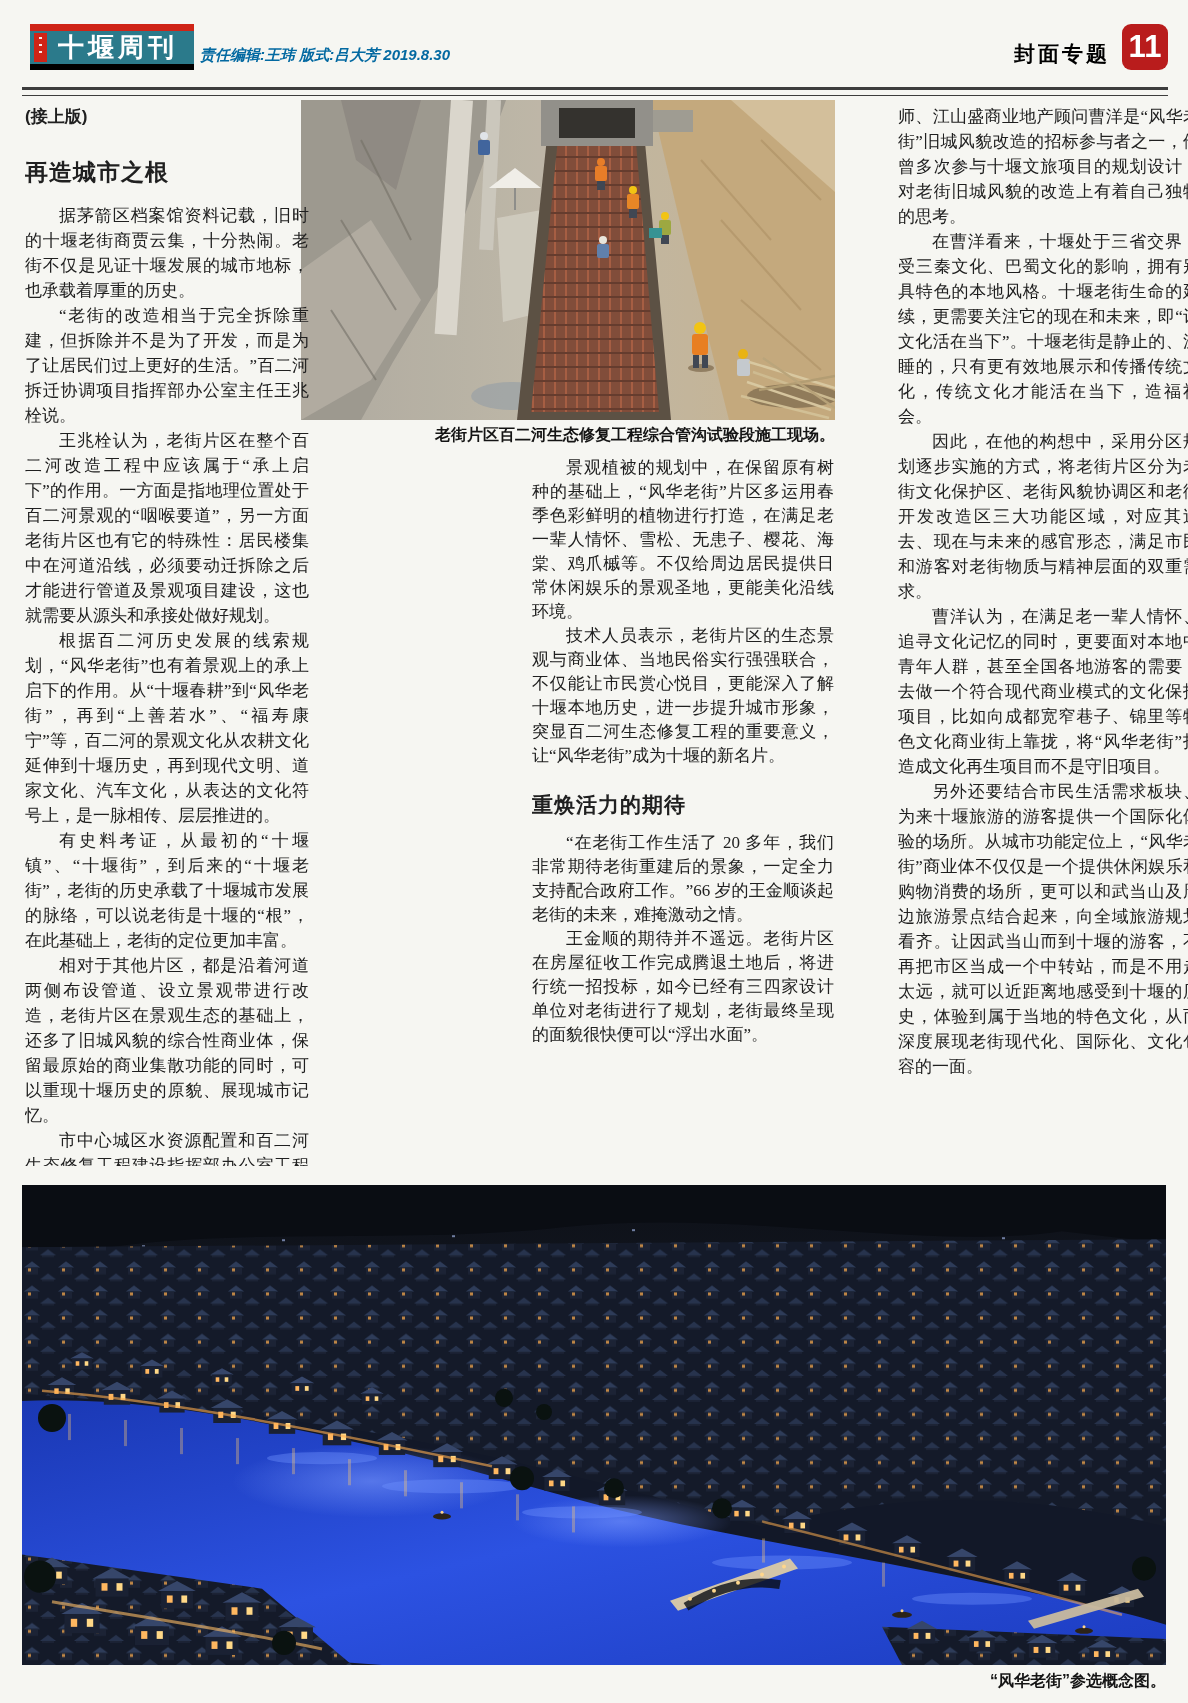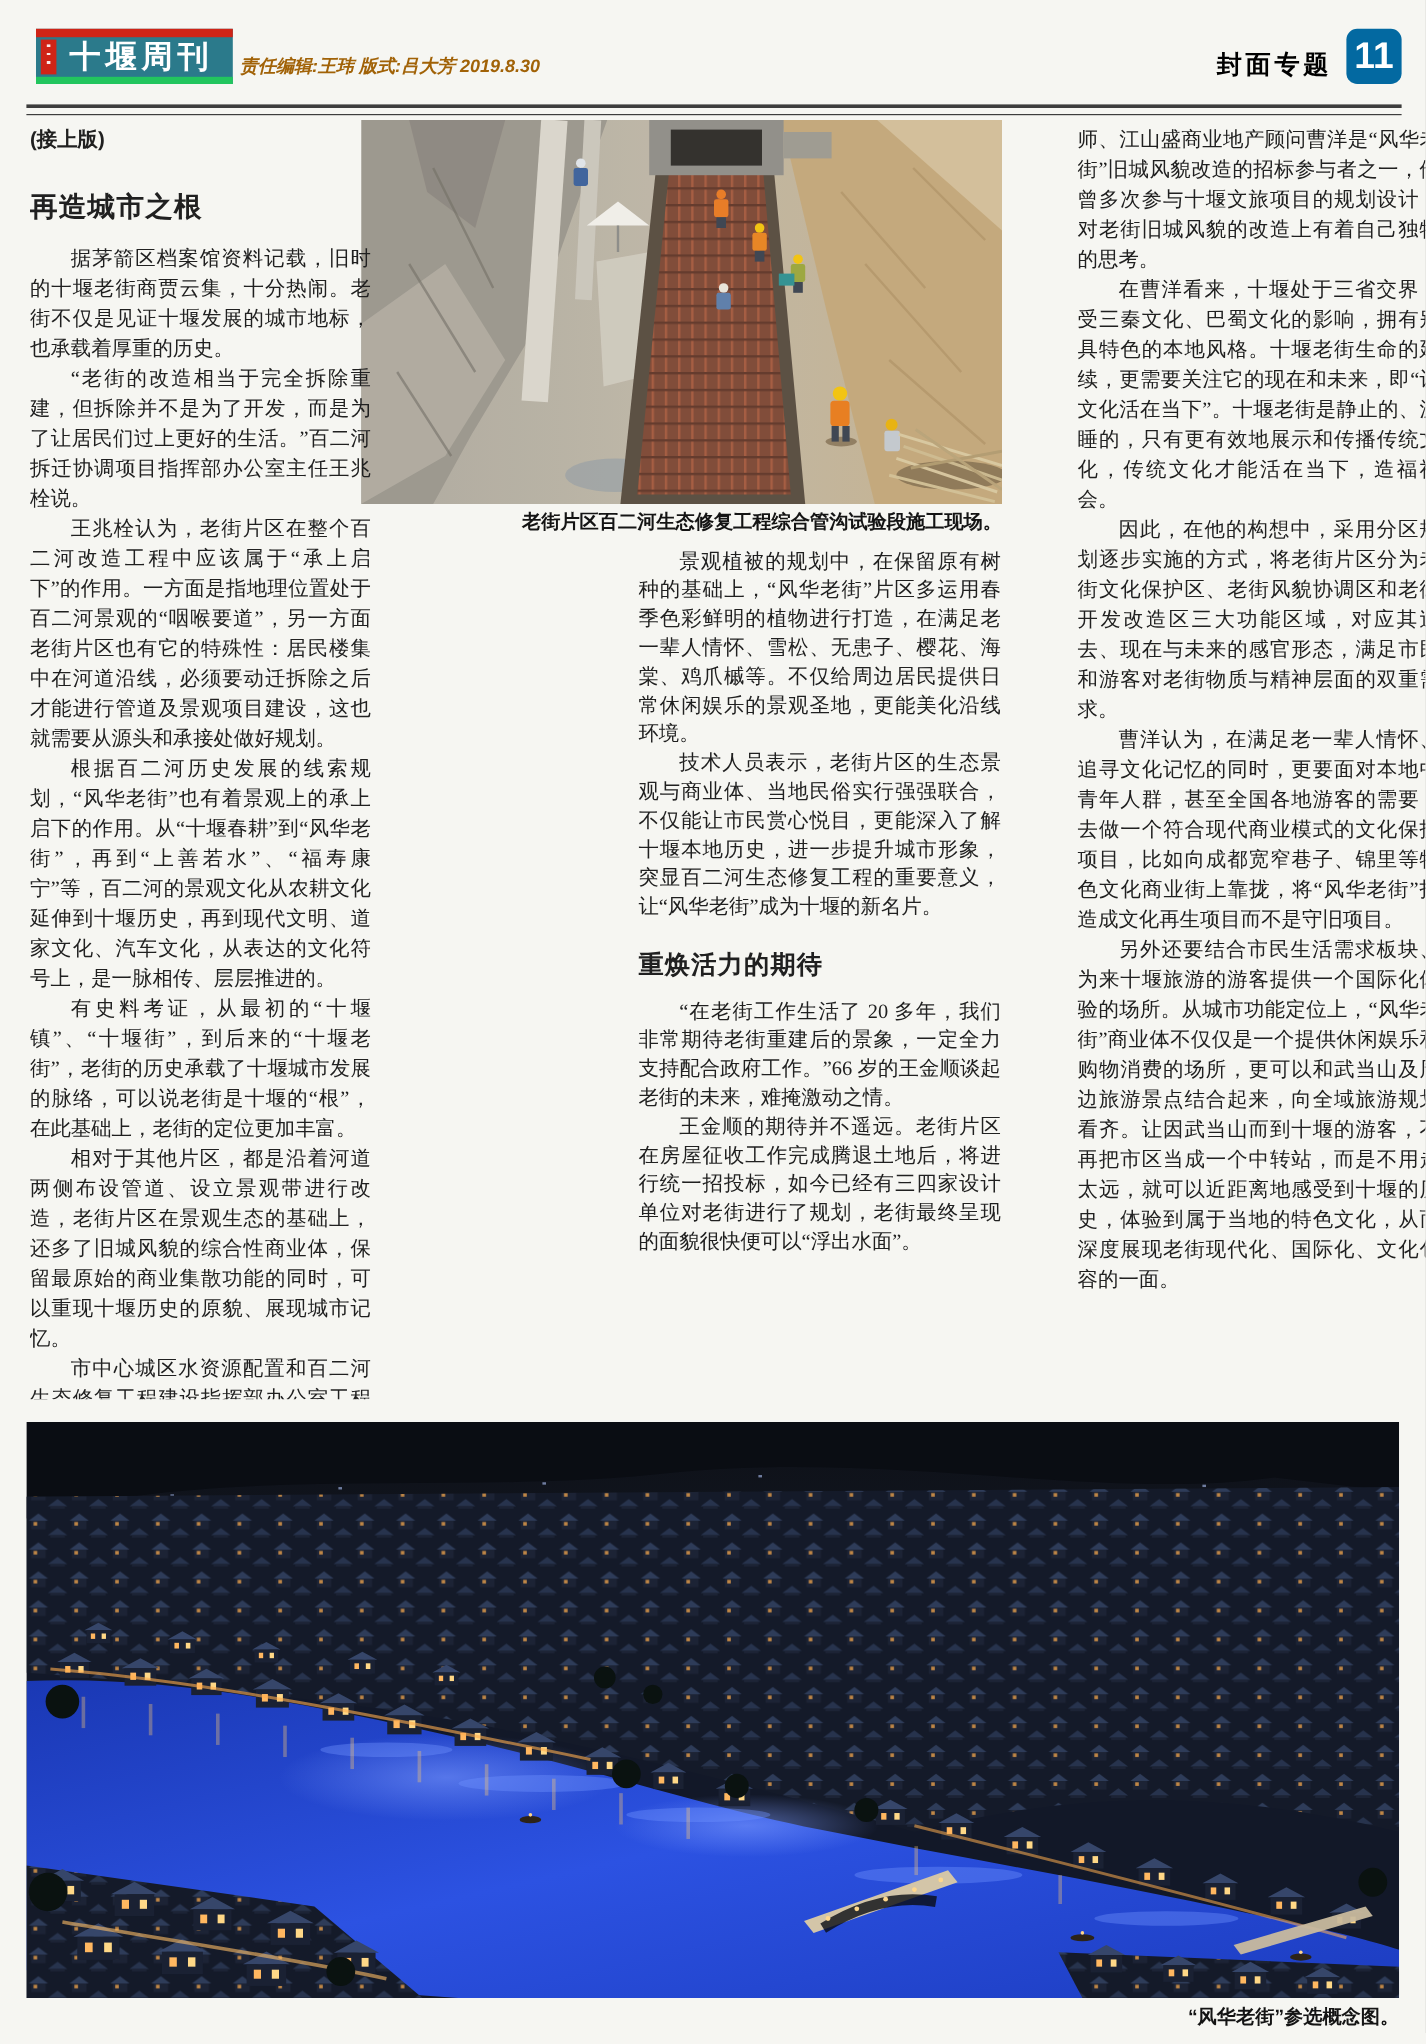--- a/index.html
+++ b/index.html
@@ -9,51 +9,51 @@
     background:#f6f6f2;
     overflow:hidden;
     font-family:"Liberation Serif", serif;
     color:#202020;
   }
   
   .header{position:absolute;left:0;top:0;width:100%;height:96px;}
   .masthead{
     position:absolute;left:30px;top:24px;height:46px;
     background:#2b7a8b;
-    border-top:7px solid #cf2417;border-bottom:6px solid #22c55e;
+    border-top:7px solid #cf2417;border-bottom:6px solid #000000;
     box-sizing:border-box;
     display:flex;align-items:center;
     padding:0 16px 0 28px;
   }
   .masthead-strip{
     position:absolute;left:4px;top:2px;bottom:2px;width:13px;
     background:#cf2417;
   }
   .masthead-strip:after{
     content:"";position:absolute;left:5px;top:4px;bottom:4px;width:3px;
     background:repeating-linear-gradient(to bottom,rgba(255,255,255,.9) 0 2px,rgba(255,255,255,0) 2px 7px);
   }
   .masthead-text{
     font-family:"Liberation Serif", serif;font-weight:bold;
     font-size:26px;color:#ffffff;letter-spacing:4px;white-space:nowrap;
   }
   .editor-line{
     position:absolute;left:200px;top:46px;
     font-family:"Liberation Sans", sans-serif;
-    font-weight:bold;font-style:italic;font-size:15px;color:#a16207;
+    font-weight:bold;font-style:italic;font-size:15px;color:#0369a1;
     white-space:nowrap;
   }
   .section-label{
     position:absolute;right:78px;top:40px;
     font-family:"Liberation Sans", sans-serif;
     font-weight:bold;font-size:21px;letter-spacing:3px;color:#000000;
   }
   .page-badge{
     position:absolute;right:20px;top:24px;width:46px;height:46px;
-    background:#0369a1;border-radius:9px;
+    background:#b91c1c;border-radius:9px;
     display:flex;align-items:center;justify-content:center;
     font-family:"Liberation Sans", sans-serif;
     font-weight:bold;font-size:31px;color:#ffffff;
   }
   .header-rule{
     position:absolute;left:22px;right:20px;top:87px;height:5px;
     border-top:3px solid #3d3d3d;border-bottom:1px solid #3d3d3d;
   }
   
   .col{

